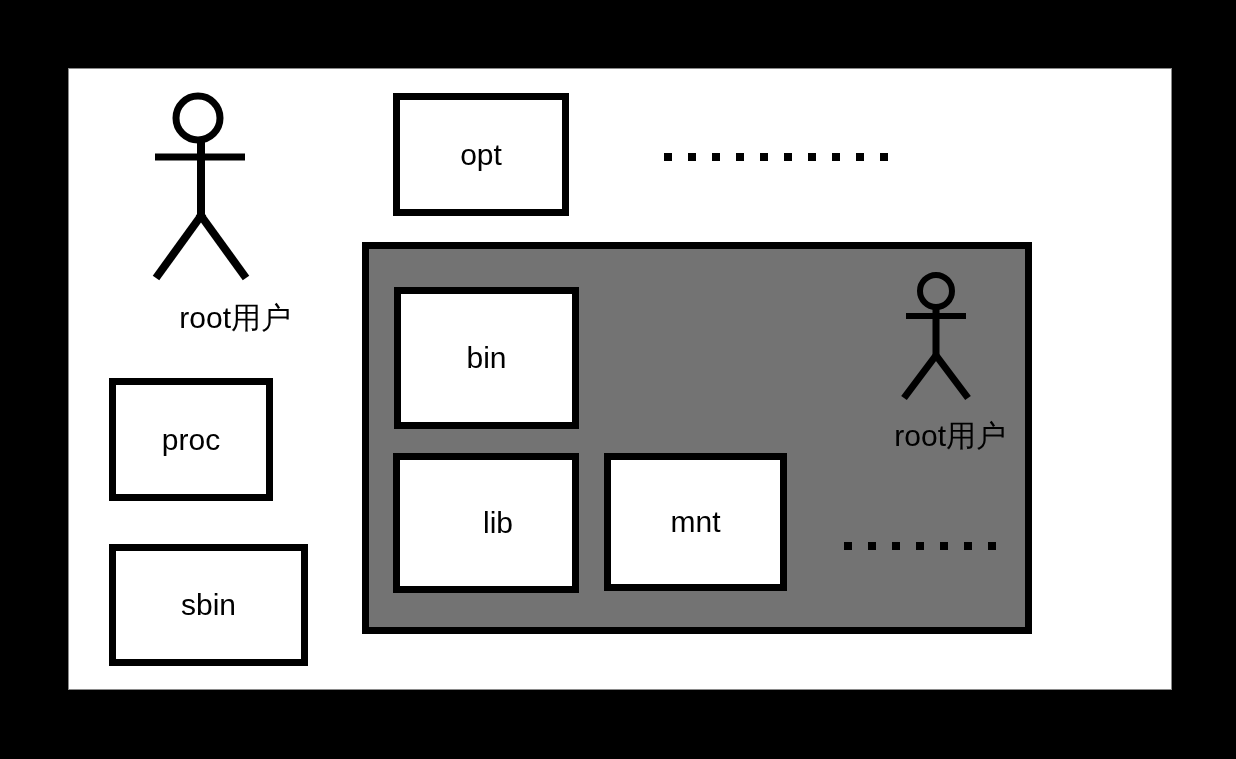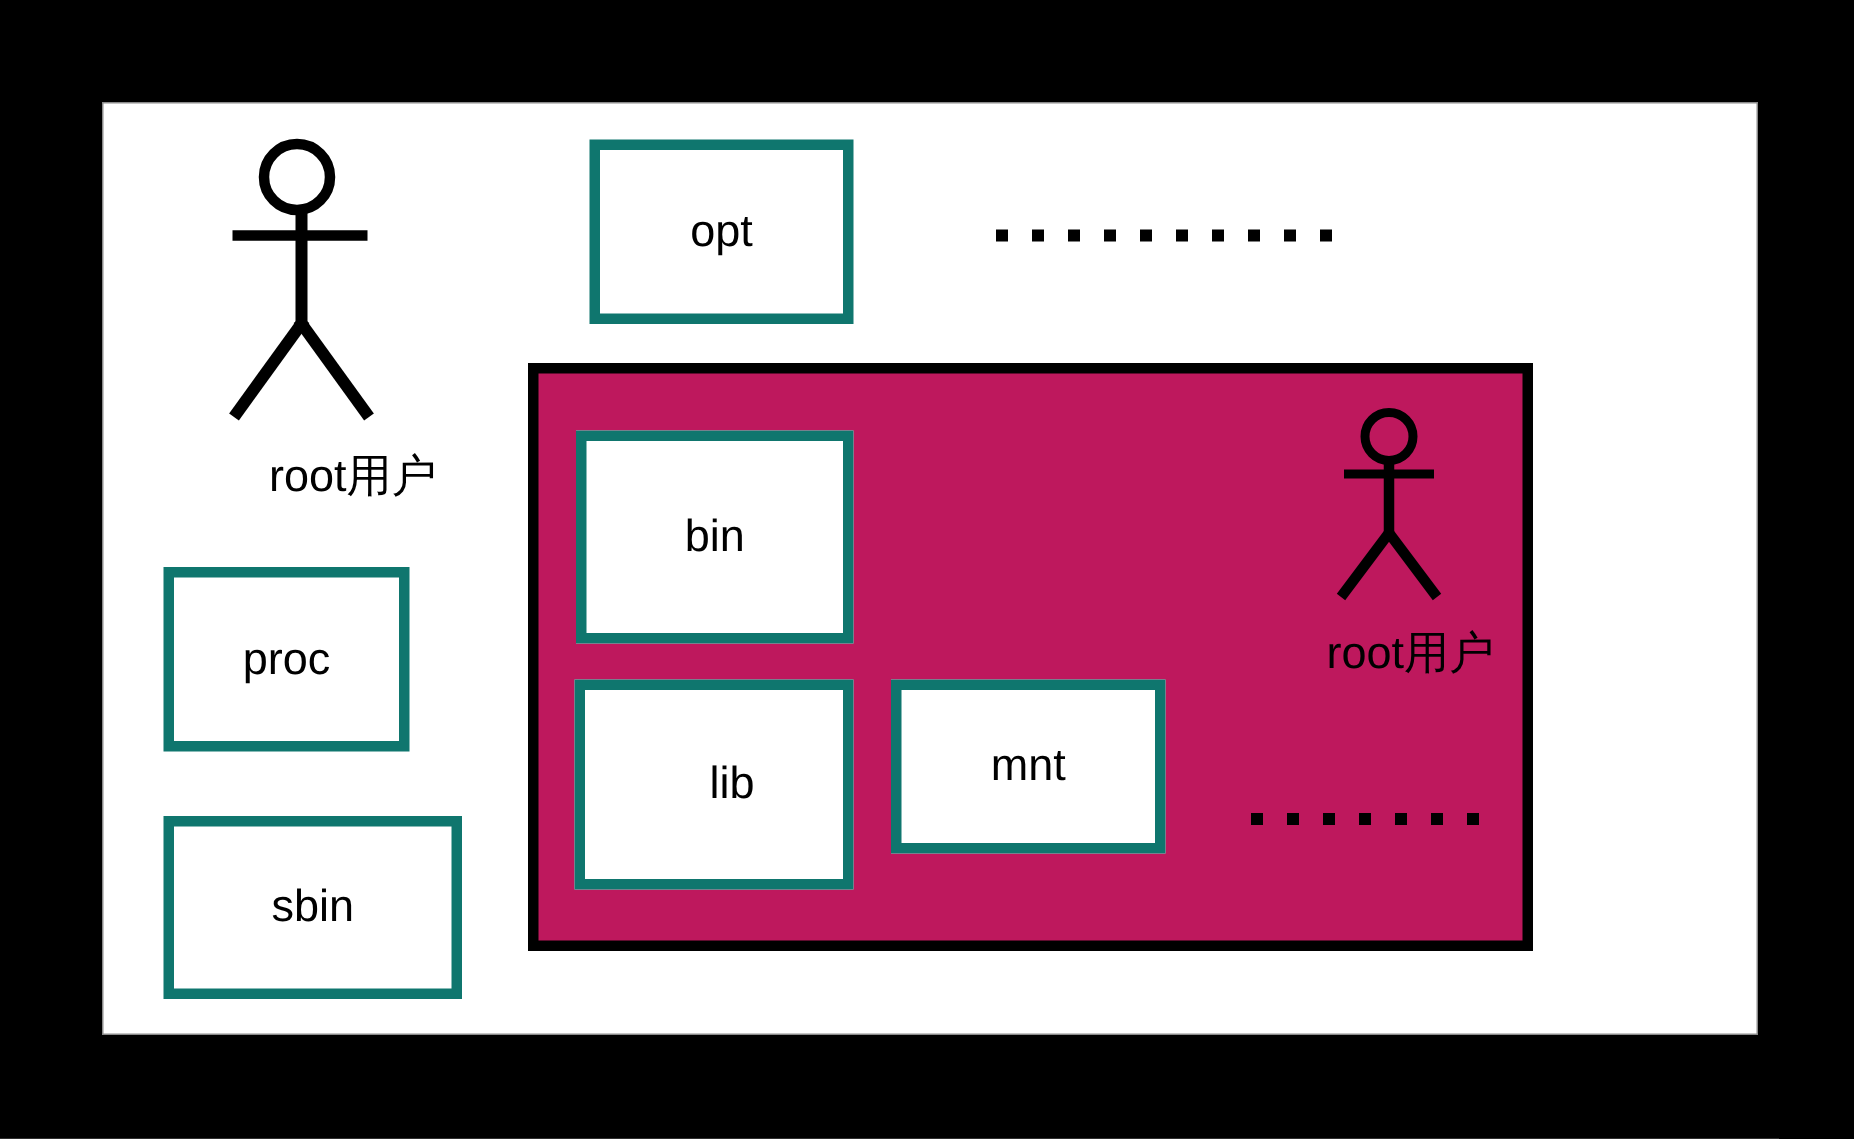--- a/index.html
+++ b/index.html
@@ -21,45 +21,45 @@
     top: 68px;
     width: 1104px;
     height: 622px;
     background: #ffffff;
     border: 1px solid #8a8a8a;
     box-sizing: border-box;
   }
   .box {
     position: absolute;
     background: #ffffff;
-    border: 7px solid #0f766e;
+    border: 7px solid #000000;
     box-sizing: border-box;
     display: flex;
     align-items: center;
     justify-content: center;
     font-size: 30px;
     color: #000000;
     line-height: 1;
   }
   .box-opt   { left: 324px; top: 24px;  width: 176px; height: 123px; }
   .box-proc  { left: 40px;  top: 309px; width: 164px; height: 123px; }
   .box-sbin  { left: 40px;  top: 475px; width: 199px; height: 122px;  }
   .big-box {
     position: absolute;
-    left: 283px; top: 173px;
+    left: 293px; top: 173px;
     width: 670px; height: 392px;
     border: 7px solid #000000;
     box-sizing: border-box;
-    background: #be185d;
+    background: #737373;
   }
   
   .box-bin { left: 25px;  top: 38px;  width: 185px; height: 142px; }
   .box-etc { left: 235px; top: 38px;  width: 184px; height: 142px; }
   .box-lib { left: 24px;  top: 204px; width: 186px; height: 140px; padding-left: 24px; }
-  .box-mnt { left: 235px; top: 204px; width: 183px; height: 116px; }
+  .box-mnt { left: 235px; top: 204px; width: 183px; height: 138px; }
 
   .dots {
     position: absolute;
     display: flex;
     gap: 16px;
     height: 8px;
   }
   .dots .dot {
     width: 8px;
     height: 8px;

